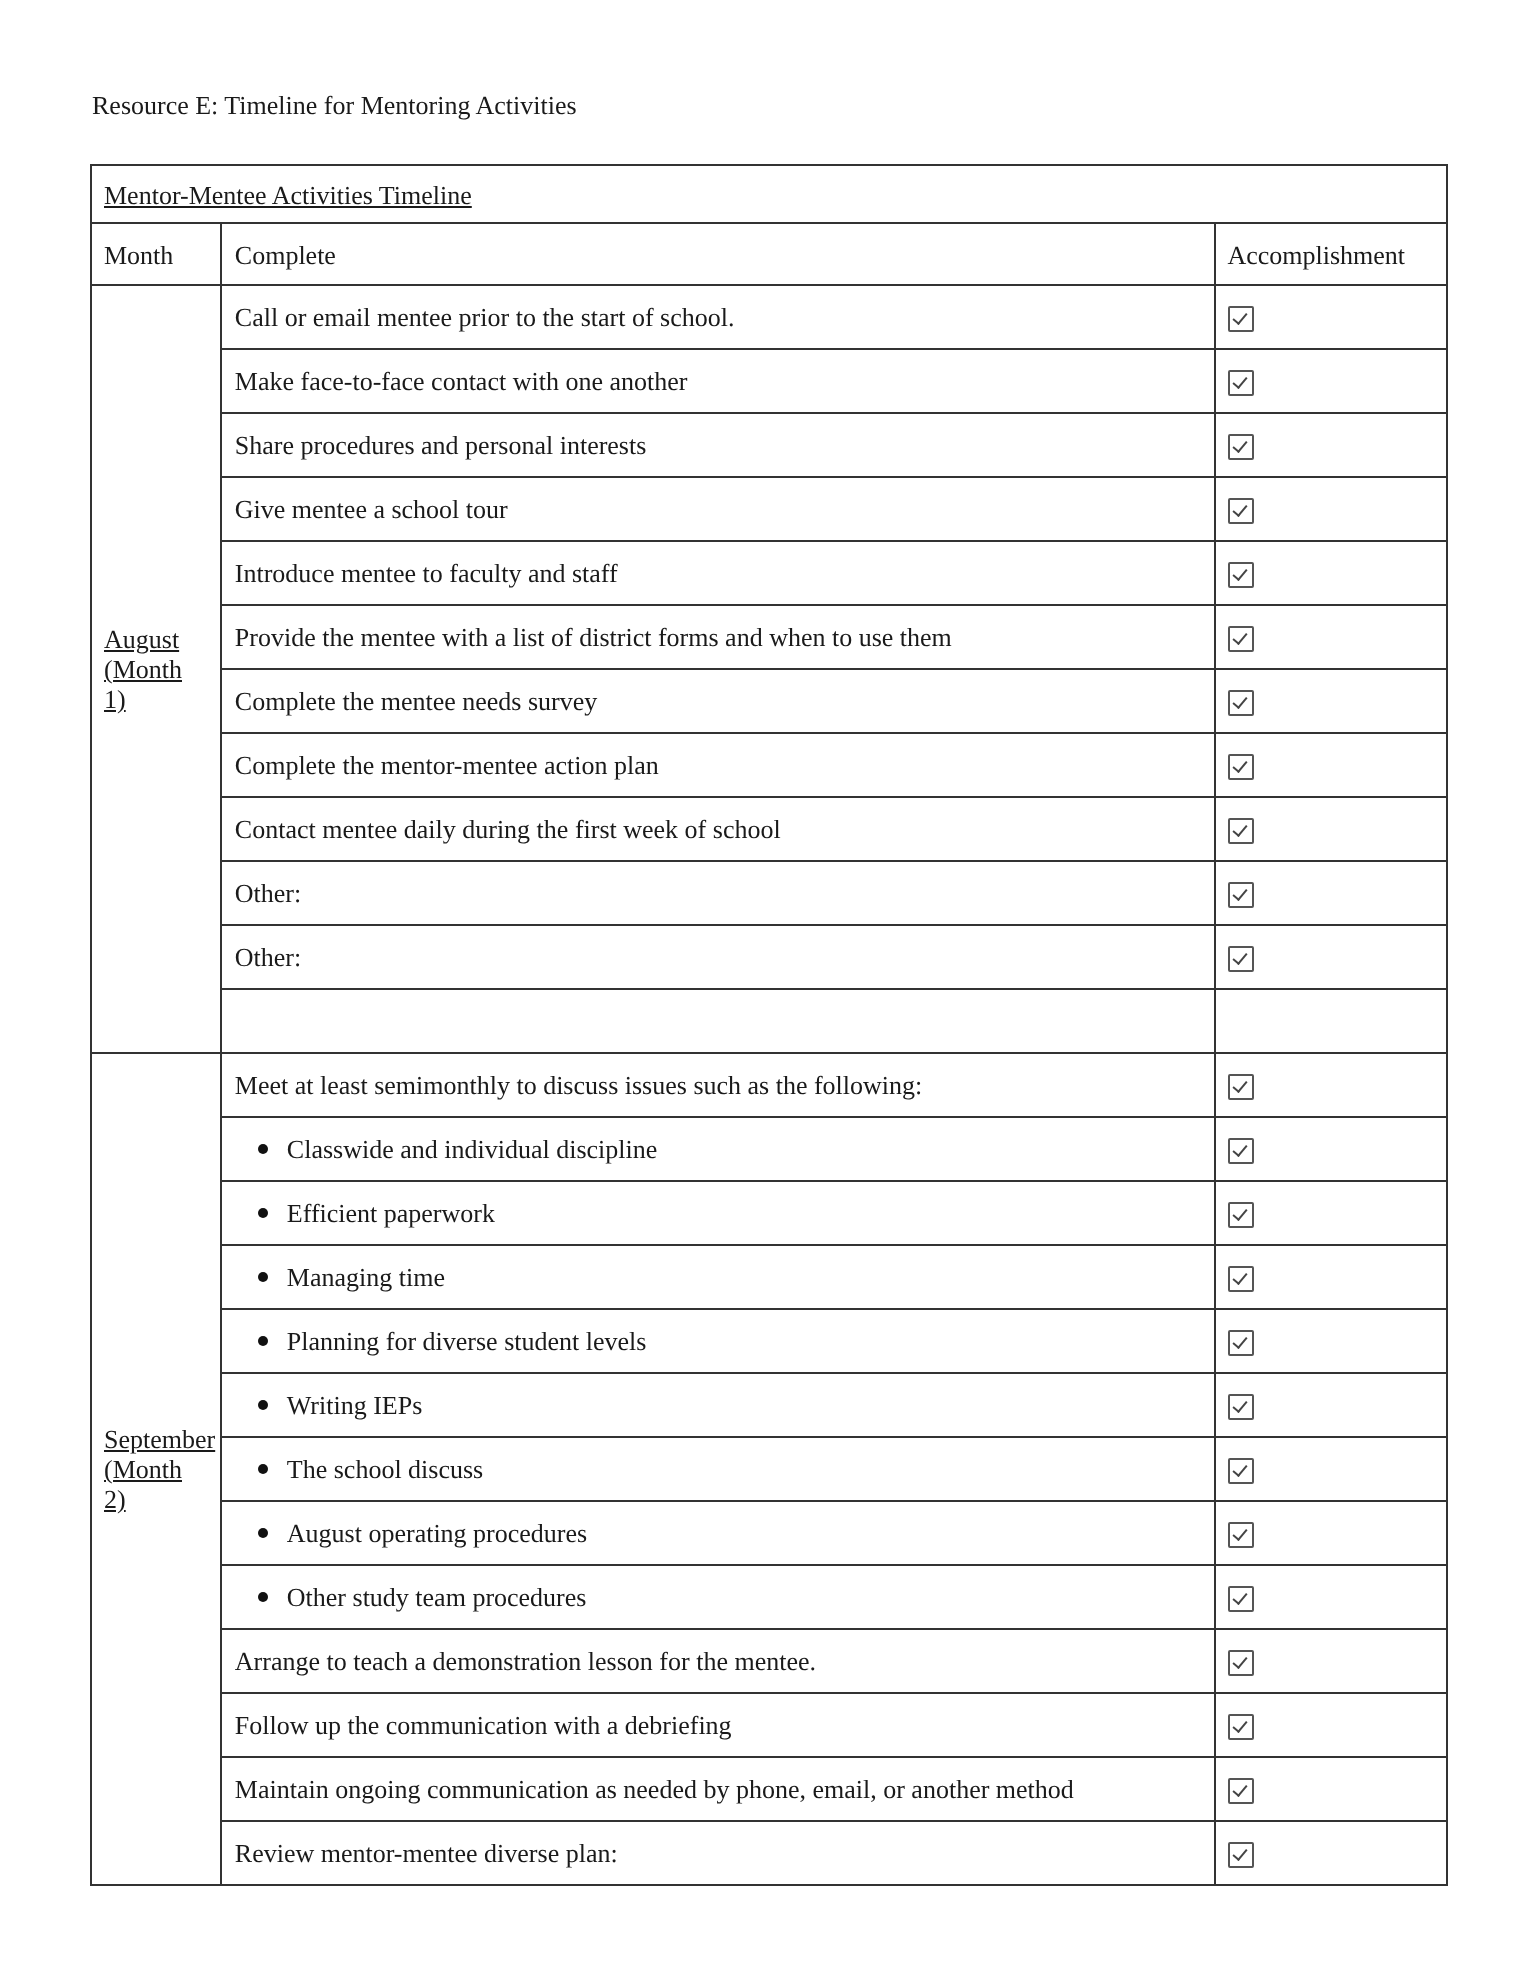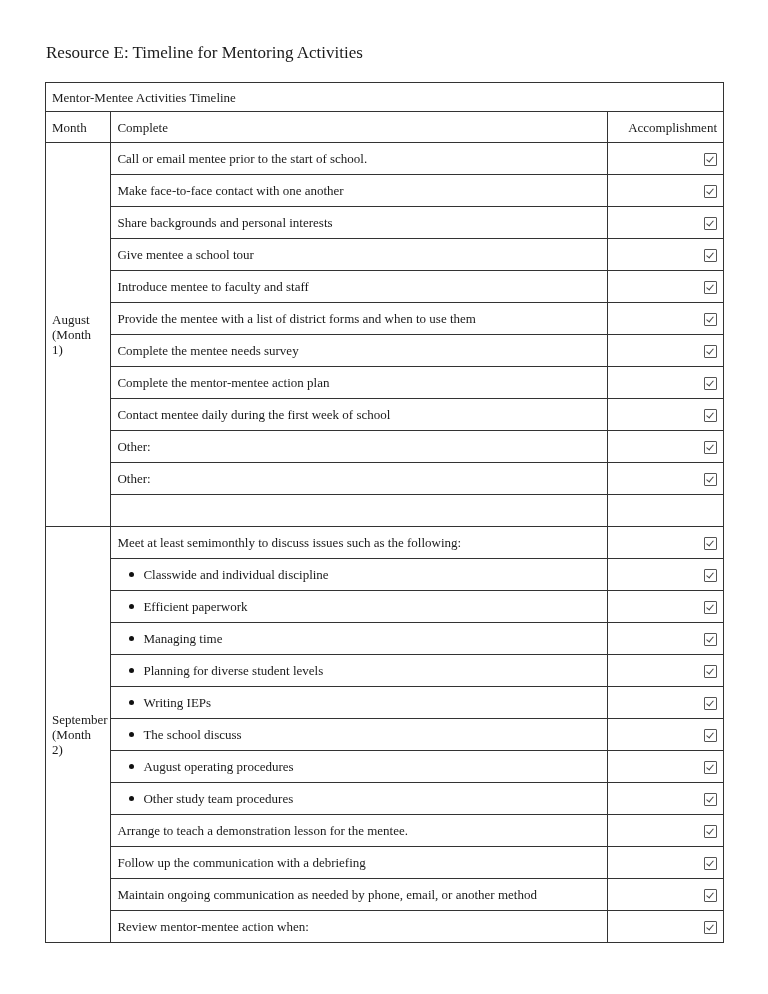--- a/index.html
+++ b/index.html
@@ -2,38 +2,38 @@
 <html><head>
 <meta charset="utf-8">
 <style>
   html, body { margin: 0; padding: 0; background: #ffffff; }
   body {
     width: 768px; height: 994px; position: relative; overflow: hidden;
     font-family: "Liberation Serif", "DejaVu Serif", serif;
     color: #1a1a1a; font-size: 13px;
   }
   .doc-title {
-    position: absolute; left: 46px; top: 45px; font-size: 17px; line-height: 16px;
+    position: absolute; left: 46px; top: 45px; font-size: 13px; line-height: 16px;
   }
   table.timeline {
     position: absolute; left: 45px; top: 82px;
     border-collapse: collapse; table-layout: fixed; width: 679px;
   }
   table.timeline td {
     border: 1px solid #333; padding: 0 6px; vertical-align: middle;
     font-size: 13px; line-height: 15px;
   }
   .col-month { width: 63px; }
   .col-activity { width: 478px; }
   .col-acc { width: 112px; }
-  tr.title-row td { height: 28px; }
+  tr.title-row td { height: 28px; text-decoration: underline; }
   tr.head-row td { height: 30px; }
   tr.item-row td { height: 31px; }
-  td.acc { text-align: right; padding: 0; }
-  td.month { vertical-align: middle; padding-top: 2px; }
+  td.acc { text-align: left; padding: 0; }
+  td.month { vertical-align: middle; padding-top: 2px; text-decoration: underline; }
   td.activity.bullet { padding-left: 32px; position: relative; }
   .bullet-dot {
     position: absolute; left: 18px; top: 50%; width: 5px; height: 5px;
     margin-top: -3px; border-radius: 50%; background: #111;
   }
   .check {
     display: inline-block; width: 11px; height: 11px; border: 1px solid #555;
     border-radius: 1px; position: relative; vertical-align: middle;
   }
   .check::after {
@@ -65,21 +65,21 @@
   <tr class="item-row">
         <td class="month" rowspan="12">August (Month 1)</td>
         <td class="activity"><span>Call or email mentee prior to the start of school.</span></td>
         <td class="acc"><span class="check"></span></td>
       </tr>
       <tr class="item-row">
         <td class="activity"><span>Make face-to-face contact with one another</span></td>
         <td class="acc"><span class="check"></span></td>
       </tr>
       <tr class="item-row">
-        <td class="activity"><span>Share backgrounds and personal interests</span></td>
+        <td class="activity"><span>Share procedures and personal interests</span></td>
         <td class="acc"><span class="check"></span></td>
       </tr>
       <tr class="item-row">
         <td class="activity"><span>Give mentee a school tour</span></td>
         <td class="acc"><span class="check"></span></td>
       </tr>
       <tr class="item-row">
         <td class="activity"><span>Introduce mentee to faculty and staff</span></td>
         <td class="acc"><span class="check"></span></td>
       </tr>
@@ -154,17 +154,17 @@
       </tr>
       <tr class="item-row">
         <td class="activity"><span>Follow up the communication with a debriefing</span></td>
         <td class="acc"><span class="check"></span></td>
       </tr>
       <tr class="item-row">
         <td class="activity"><span>Maintain ongoing communication as needed by phone, email, or another method</span></td>
         <td class="acc"><span class="check"></span></td>
       </tr>
       <tr class="item-row">
-        <td class="activity"><span>Review mentor-mentee action when:</span></td>
+        <td class="activity"><span>Review mentor-mentee diverse plan:</span></td>
         <td class="acc"><span class="check"></span></td>
       </tr>
     </tbody>
 </table>
 
 </body></html>

